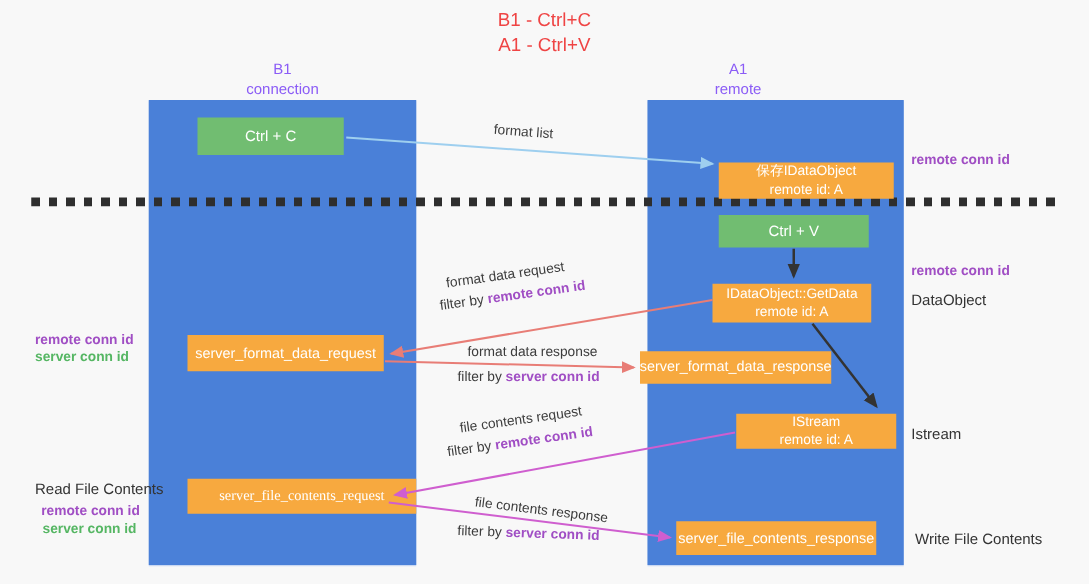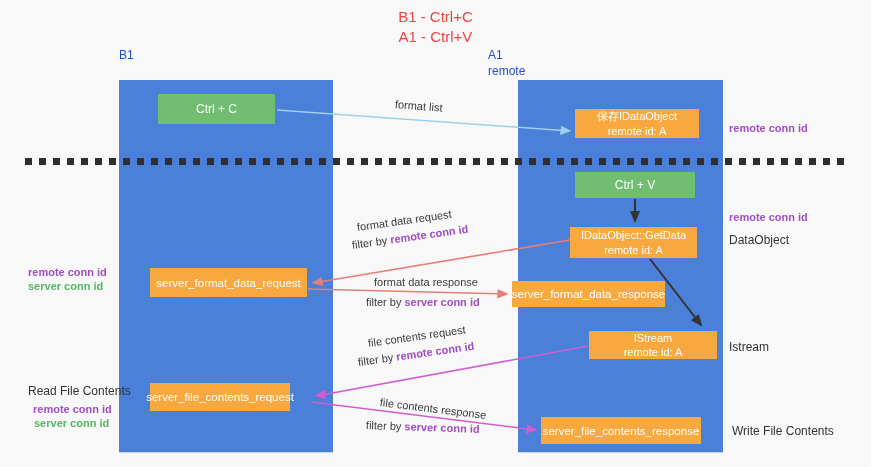--- a/index.html
+++ b/index.html
@@ -8,21 +8,21 @@
     background:#f8f8f8;
     font-family:"Liberation Sans","DejaVu Sans",sans-serif;
     color:#333;
   }
   .abs{position:absolute;}
   .title{
     left:0;right:0;top:7px;text-align:center;
     font-size:15px;line-height:1.3;color:#ef4444;
   }
   .lane-header{
-    font-size:12px;line-height:1.35;color:#1d4ed8;
+    text-align:center;font-size:12px;line-height:1.35;color:#8b5cf6;
   }
   .lane{
     background:#4a80d8;
     box-shadow:0 1px 0 #c9d8f2;
   }
   .box{
     display:flex;flex-direction:column;align-items:center;justify-content:center;
     color:#fff;text-align:center;
   }
   .green{background:#71bd71;font-size:12px;}
@@ -46,36 +46,37 @@
 
 <div id="canvas">
 
   <div class="abs title">
     <div>B1 - Ctrl+C</div>
     <div>A1 - Ctrl+V</div>
   </div>
 
   <div class="abs lane-header" style="left:119px;top:47px;width:214px;">
     <div>B1</div>
+    <div>connection</div>
   </div>
   <div class="abs lane-header" style="left:488px;top:47px;width:205px;">
     <div>A1</div>
     <div>remote</div>
   </div>
 
   <div class="abs lane" style="left:119px;top:80px;width:214px;height:372px;"></div>
   <div class="abs lane" style="left:518px;top:80px;width:205px;height:372px;"></div>
 
   <div class="abs dashed-line"></div>
 
   <div class="abs box green" style="left:158px;top:94px;width:117px;height:30px;">
     <span>Ctrl + C</span>
   </div>
 
-  <div class="abs box orange two-line" style="left:575px;top:109px;width:124px;height:29px;">
+  <div class="abs box orange two-line" style="left:575px;top:130px;width:140px;height:29px;">
     <span>保存IDataObject</span>
     <span>remote id: A</span>
   </div>
 
   <div class="abs box green" style="left:575px;top:172px;width:120px;height:26px;">
     <span>Ctrl + V</span>
   </div>
 
   <div class="abs box orange two-line" style="left:570px;top:227px;width:127px;height:31px;">
     <span>IDataObject::GetData</span>
@@ -88,21 +89,21 @@
 
   <div class="abs box orange one-line" style="left:512px;top:281px;width:153px;height:26px;">
     <span>server_format_data_response</span>
   </div>
 
   <div class="abs box orange two-line" style="left:589px;top:331px;width:128px;height:28px;">
     <span>IStream</span>
     <span>remote id: A</span>
   </div>
 
-  <div class="abs box orange one-line" style="left:150px;top:383px;width:140px;height:28px;">
+  <div class="abs box orange one-line" style="left:150px;top:383px;width:183px;height:28px;font-family:Liberation Serif, serif;">
     <span>server_file_contents_request</span>
   </div>
 
   <div class="abs box orange one-line" style="left:541px;top:417px;width:160px;height:27px;">
     <span>server_file_contents_response</span>
   </div>
 
   <svg class="overlay" width="871" height="467" viewBox="0 0 871 467">
     <defs>
       <marker id="mBlue" markerWidth="8" markerHeight="8" refX="6" refY="3" orient="auto">

